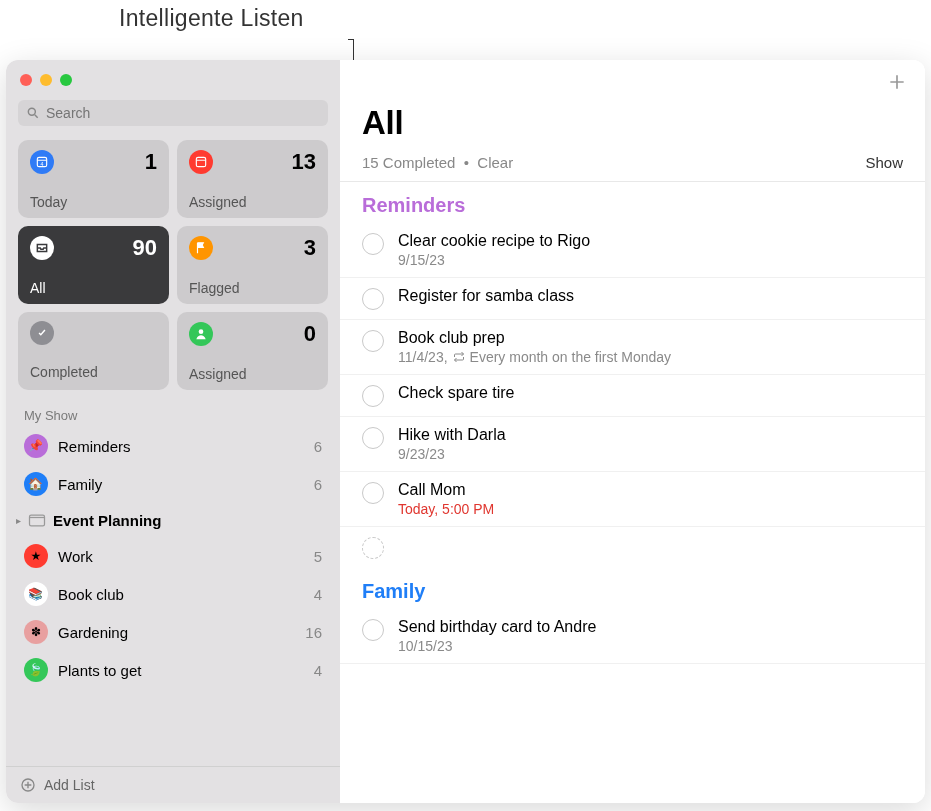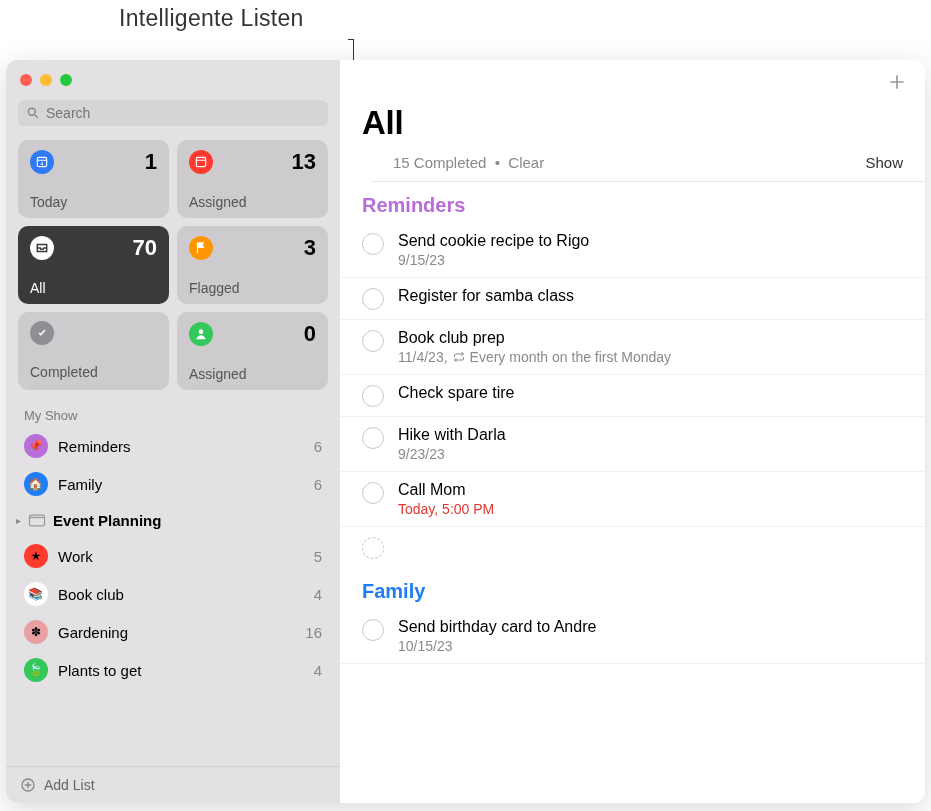--- a/index.html
+++ b/index.html
@@ -35,21 +35,21 @@
 .folder-row { display: flex; align-items: center; padding: 7px 10px; gap: 6px; cursor: pointer; }
 .folder-row .chev { color: #888; font-size: 10px; }
 .folder-row .folder-icon { color: #888; }
 .folder-row .list-name { font-weight: 600; }
 .add-list { display: flex; align-items: center; gap: 8px; padding: 10px 14px; border-top: 1px solid #d0d0d0; color: #666; font-size: 14px; cursor: pointer; }
 .main { flex: 1; display: flex; flex-direction: column; background: #fff; }
 .main-toolbar { display: flex; justify-content: flex-end; padding: 12px 18px 0; }
 .add-btn { color: #999; cursor: pointer; font-size: 22px; }
 .main-header { padding: 12px 22px 8px; }
 .main-title { font-size: 33px; font-weight: 800; letter-spacing: -0.3px; }
-.subheader { display: flex; justify-content: space-between; align-items: center; padding: 4px 22px 10px; border-bottom: 1px solid #e8e8e8; font-size: 15px; color: #888; margin-left: 31px; }
+.subheader { display: flex; justify-content: space-between; align-items: center; padding: 4px 22px 10px; border-bottom: 1px solid #e8e8e8; font-size: 15px; color: #888; }
 .subheader .clear { color: #888; cursor: pointer; }
 .subheader .show { color: #333; cursor: pointer; }
 .sections { flex: 1; overflow-y: auto; }
 .section-head { font-size: 20px; font-weight: 700; padding: 12px 22px 6px; }
 .sec-rem { color: #b96dd9; }
 .sec-fam { color: #1f7ef7; }
 .reminder-row { display: flex; gap: 14px; padding: 9px 22px; border-bottom: 1px solid #f0f0f0; }
 .circle { width: 22px; height: 22px; border: 1.5px solid #c9c9c9; border-radius: 50%; flex-shrink: 0; margin-top: 1px; cursor: pointer; }
 .circle.dashed { border-style: dashed; }
 .r-body { flex: 1; }
@@ -116,21 +116,21 @@
         <div class="sc-label">Assigned</div>
       </div>
 
       <div class="smart-card active">
         <div class="sc-top">
           <div class="sc-icon" style="background:#fff">
             <svg width="14" height="14" viewBox="0 0 24 24" fill="none" stroke="#3a3a3c" stroke-width="2.5">
                 <path d="M4 6h16v12H4z M4 12h5l1 2h4l1-2h5"></path>
               </svg>
           </div>
-          <div class="sc-count">70</div>
+          <div class="sc-count">90</div>
         </div>
         <div class="sc-label">All</div>
       </div>
 
       <div class="smart-card">
         <div class="sc-top">
           <div class="sc-icon" style="background:#ff9500">
             <svg width="14" height="14" viewBox="0 0 24 24" fill="#fff" stroke="#fff" stroke-width="2">
                 <path d="M6 3v18 M6 3h10l-2 4 2 4H6"></path>
               </svg>
@@ -240,21 +240,21 @@
         <span> &nbsp;•&nbsp; </span>
         <span class="clear">Clear</span>
       </div>
       <span class="show">Show</span>
     </div>
     <div class="sections" id="sections">
         <div class="section-head sec-rem">Reminders</div>
         <div class="reminder-row">
           <div class="circle"></div>
         <div class="r-body">
-          <div class="r-title">Send cookie recipe to Rigo</div>
+          <div class="r-title">Clear cookie recipe to Rigo</div>
           <div class="r-sub">
               <span>9/15/23</span> 
             </div>
         </div>
         </div>
         <div class="reminder-row">
           <div class="circle"></div>
         <div class="r-body">
           <div class="r-title">Register for samba class</div>
 

